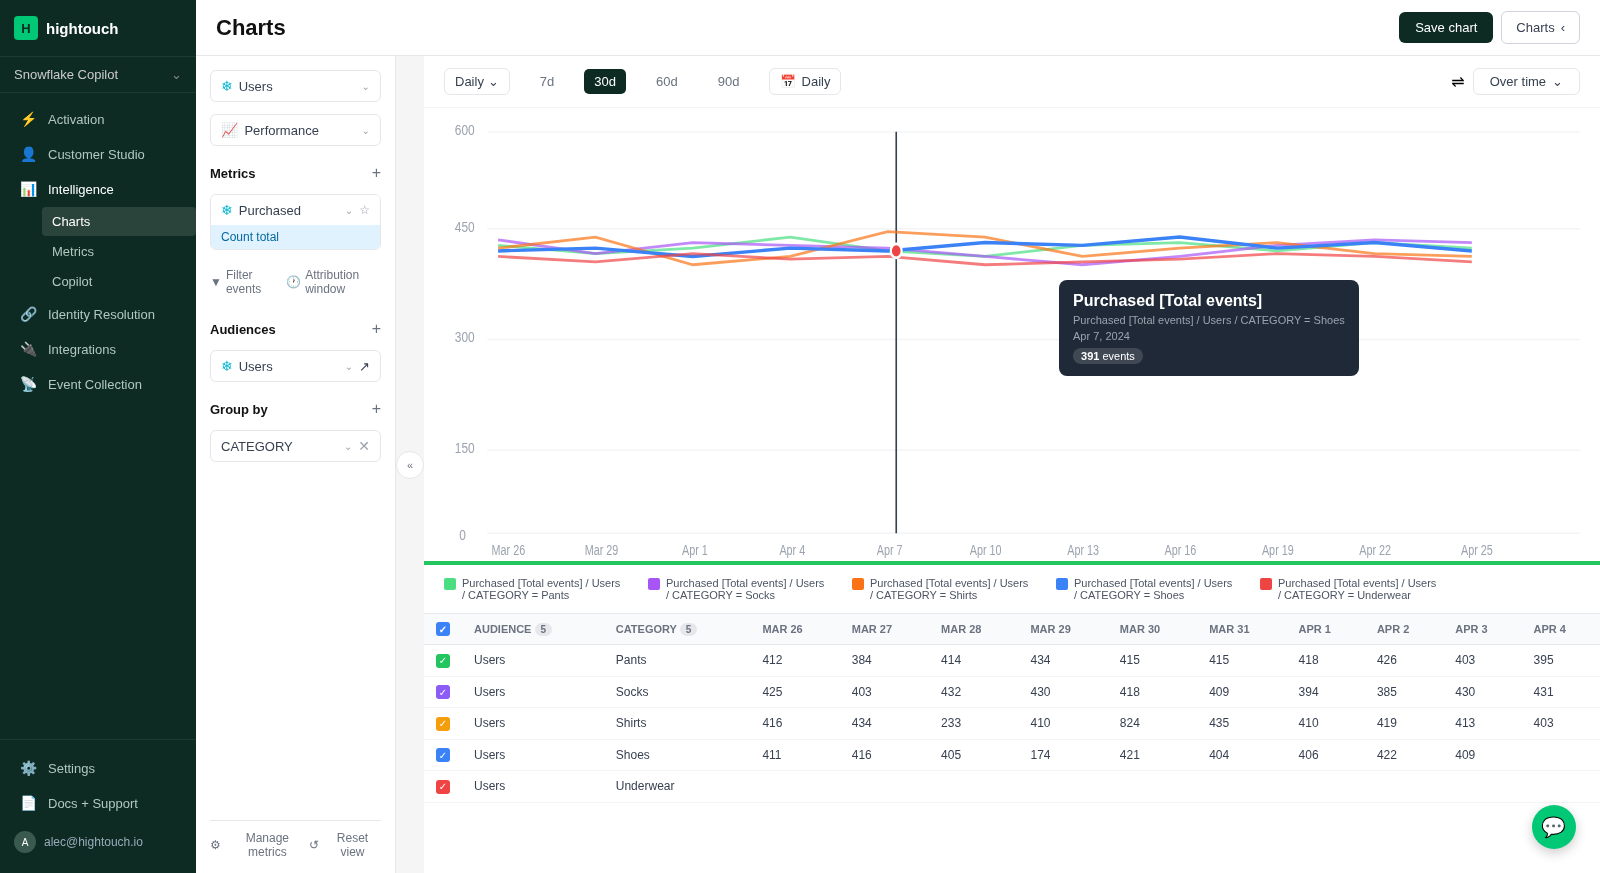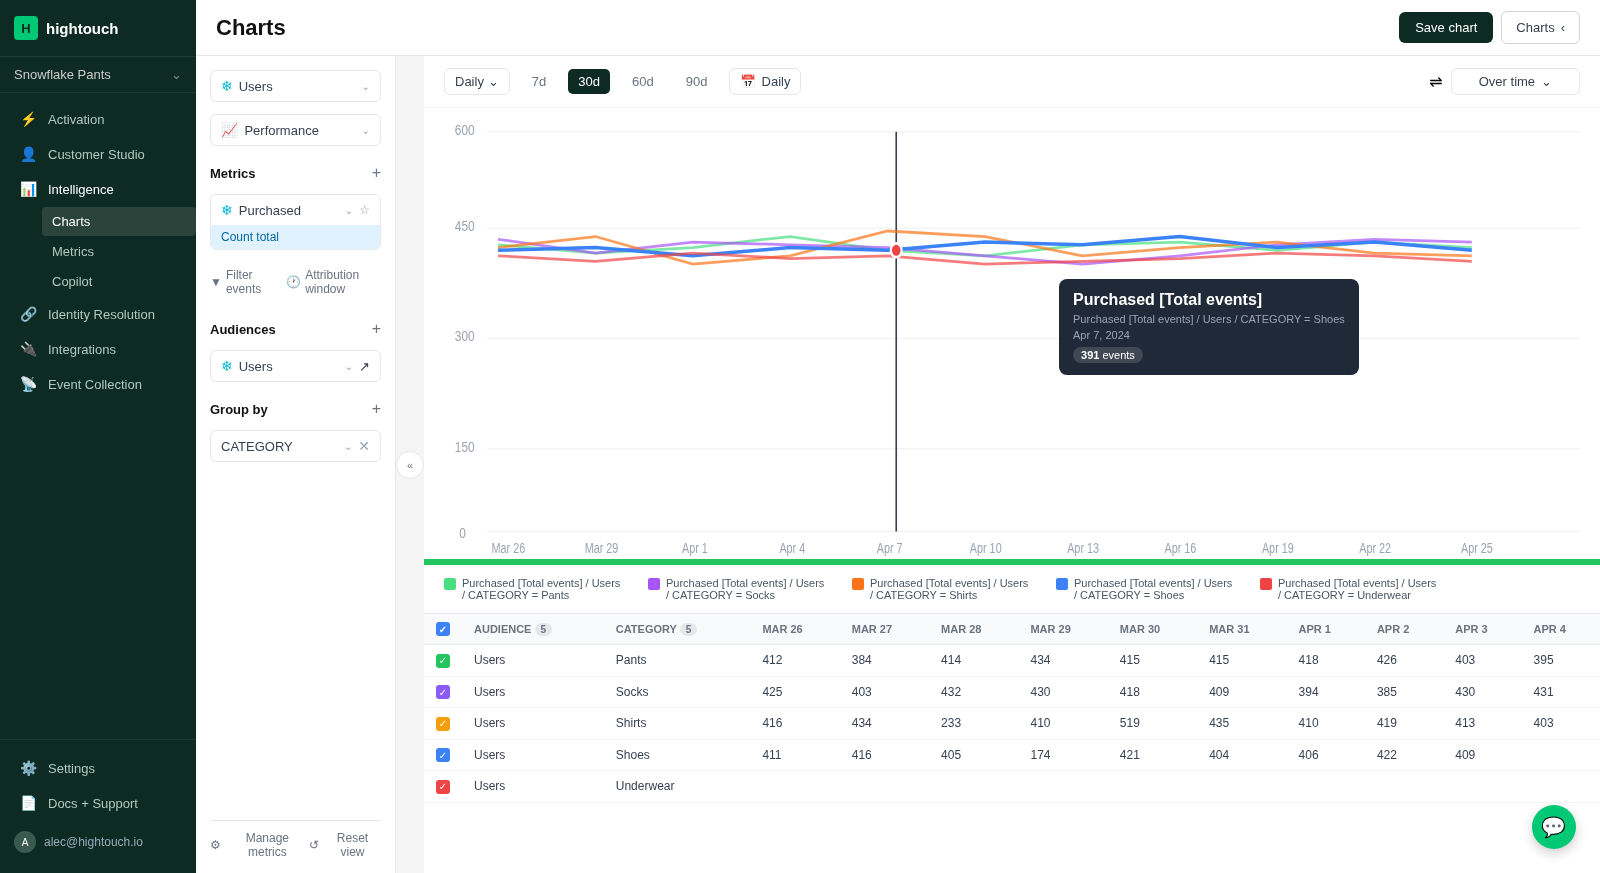--- a/index.html
+++ b/index.html
@@ -234,21 +234,21 @@
     #chart-area {
       flex: 1;
       background: #fff;
       display: flex;
       flex-direction: column;
       overflow: hidden;
     }
 
     
     .chart-toolbar {
-      display: flex; align-items: center; gap: 12px;
+      display: flex; align-items: center; gap: 20px;
       padding: 12px 20px;
       border-bottom: 1px solid #f3f4f6;
       flex-shrink: 0;
     }
     .time-selector {
       display: flex; align-items: center; gap: 4px;
       border: 1px solid #e5e7eb;
       border-radius: 6px;
       padding: 5px 10px;
       font-size: 13px;
@@ -280,40 +280,40 @@
       background: none;
     }
     .chart-toolbar-right {
       margin-left: auto;
       display: flex; align-items: center; gap: 8px;
     }
     .over-time-select {
       display: flex; align-items: center; gap: 6px;
       border: 1px solid #e5e7eb;
       border-radius: 6px;
-      padding: 5px 27px;
+      padding: 5px 16px;
       font-size: 13px;
       color: #374151;
       cursor: pointer;
     }
 
     
     .chart-container {
       flex: 1;
       position: relative;
       padding: 10px 20px 0;
       min-height: 0;
     }
 
     
     .chart-legend {
       display: flex;
       gap: 24px;
       padding: 12px 20px;
-      border-top: 6px solid #22c55e;
+      border-top: 4px solid #22c55e;
       flex-shrink: 0;
       flex-wrap: wrap;
     }
     .legend-item {
       display: flex; align-items: flex-start; gap: 6px;
       font-size: 11px; color: #4b5563;
       max-width: 180px;
     }
     .legend-color {
       width: 12px; height: 12px;
@@ -432,21 +432,21 @@
 </head>
 <body>
 
 <div id="sidebar">
   <div id="sidebar-logo">
     <div class="logo-icon">H</div>
     <span class="logo-text">hightouch</span>
   </div>
 
   <div class="org-selector">
-    <span>Snowflake Pants</span>
+    <span>Snowflake Copilot</span>
     <span class="org-chevron">⌄</span>
   </div>
 
   <div class="sidebar-nav">
     <div class="sidebar-item">
       <span class="icon">⚡</span>
       <span>Activation</span>
     </div>
     <div class="sidebar-item">
       <span class="icon">👤</span>
@@ -757,21 +757,21 @@
                 <td>431</td>
               </tr>
               <tr>
                 <td><div class="row-check check-orange" style="margin:auto;">✓</div></td>
                 <td>Users</td>
                 <td>Shirts</td>
                 <td>416</td>
                 <td>434</td>
                 <td>233</td>
                 <td>410</td>
-                <td>519</td>
+                <td>824</td>
                 <td>435</td>
                 <td>410</td>
                 <td>419</td>
                 <td>413</td>
                 <td>403</td>
               </tr>
               <tr>
                 <td><div class="row-check check-blue" style="margin:auto;">✓</div></td>
                 <td>Users</td>
                 <td>Shoes</td>

